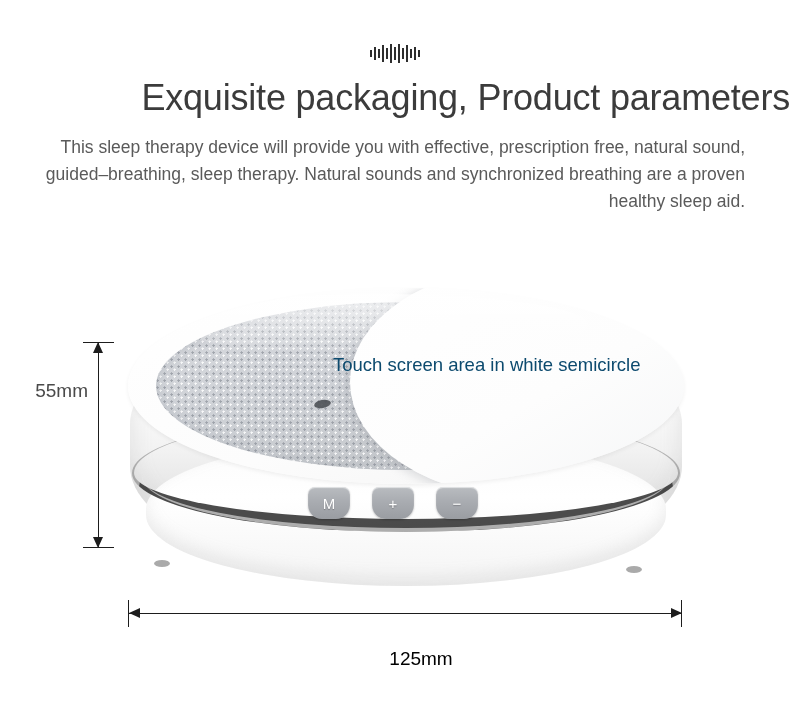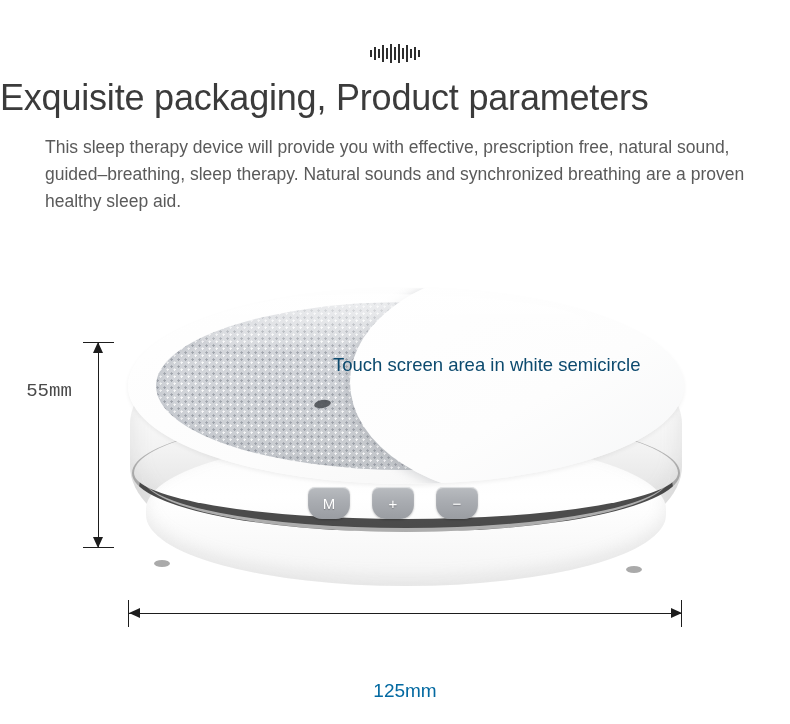--- a/index.html
+++ b/index.html
@@ -33,34 +33,34 @@
     width: 2px;
     background: #2e2e2e;
     border-radius: 0;
   }
 
   .page-title {
     position: absolute;
     left: 0;
     top: 76px;
     width: 790px;
-    text-align: left;
+    text-align: right;
     font-size: 36px;
     line-height: 44px;
     font-weight: 400;
     color: #3b3b3b;
     letter-spacing: -0.2px;
   }
 
   .page-subtitle {
     position: absolute;
     left: 45px;
     top: 134px;
     width: 700px;
-    text-align: left;
+    text-align: right;
     font-size: 17.5px;
     line-height: 27px;
     font-weight: 400;
     color: #5a5a5a;
   }
 
   
   .product-stage {
     position: absolute;
     left: 128px;
@@ -275,24 +275,23 @@
     border-left: 5px solid transparent;
     border-right: 5px solid transparent;
     border-top: 11px solid #1d1d1d;
   }
 
   .dim-v-label {
     position: absolute;
     left: 10px;
     top: 380px;
     width: 78px;
-    text-align: center;
+    text-align: right;
     font-size: 19px;
     color: #4a4a4a;
-    font-family: Liberation Mono, monospace;
   }
 
   .dim-h {
     position: absolute;
     left: 128px;
     top: 613px;
     width: 554px;
     height: 1px;
     background: #1d1d1d;
   }
@@ -315,27 +314,26 @@
   }
   .arrow-right {
     left: 671px; top: 608px;
     border-top: 5px solid transparent;
     border-bottom: 5px solid transparent;
     border-left: 11px solid #1d1d1d;
   }
 
   .dim-h-label {
     position: absolute;
-    left: 128px;
+    left: 144px;
     top: 648px;
     width: 554px;
     text-align: center;
     font-size: 19px;
-    color: #0369a1;
-    margin-top: 32px;
+    color: #000000;
   }
 </style>
 </head>
 <body>
 
 <div class="wave-icon">
   <span style="height:7px"></span>
   <span style="height:13px"></span>
   <span style="height:9px"></span>
   <span style="height:17px"></span>

